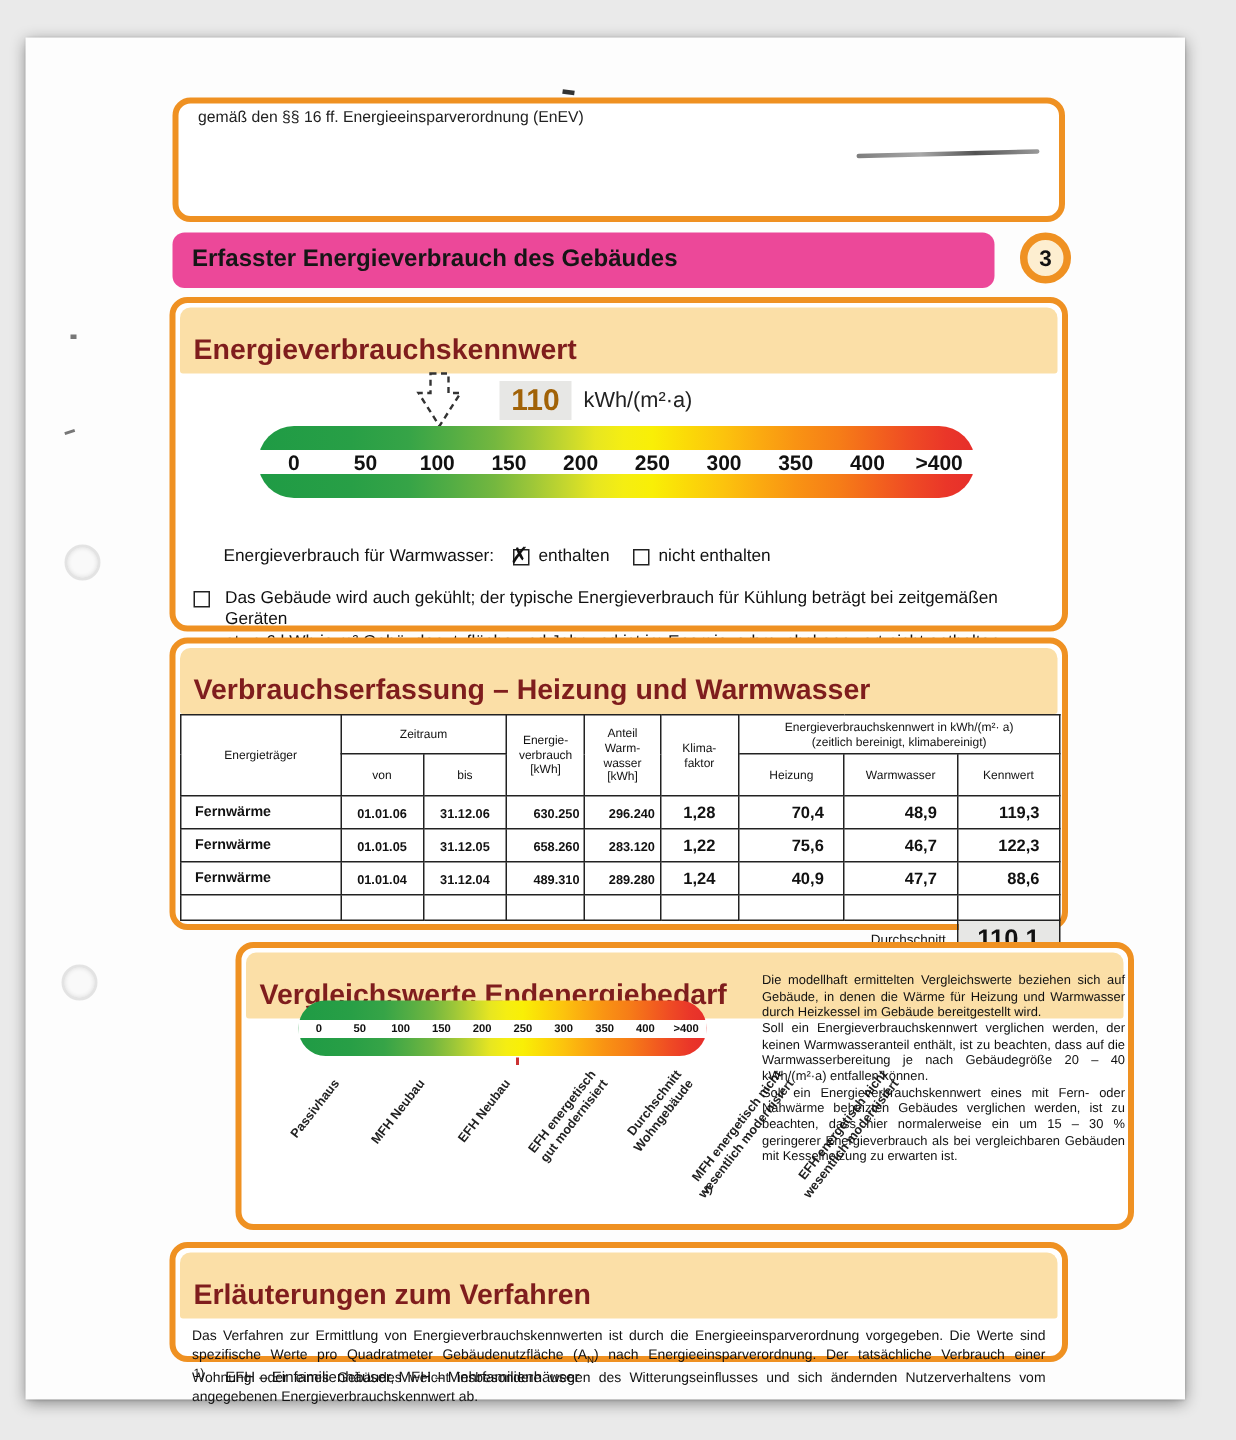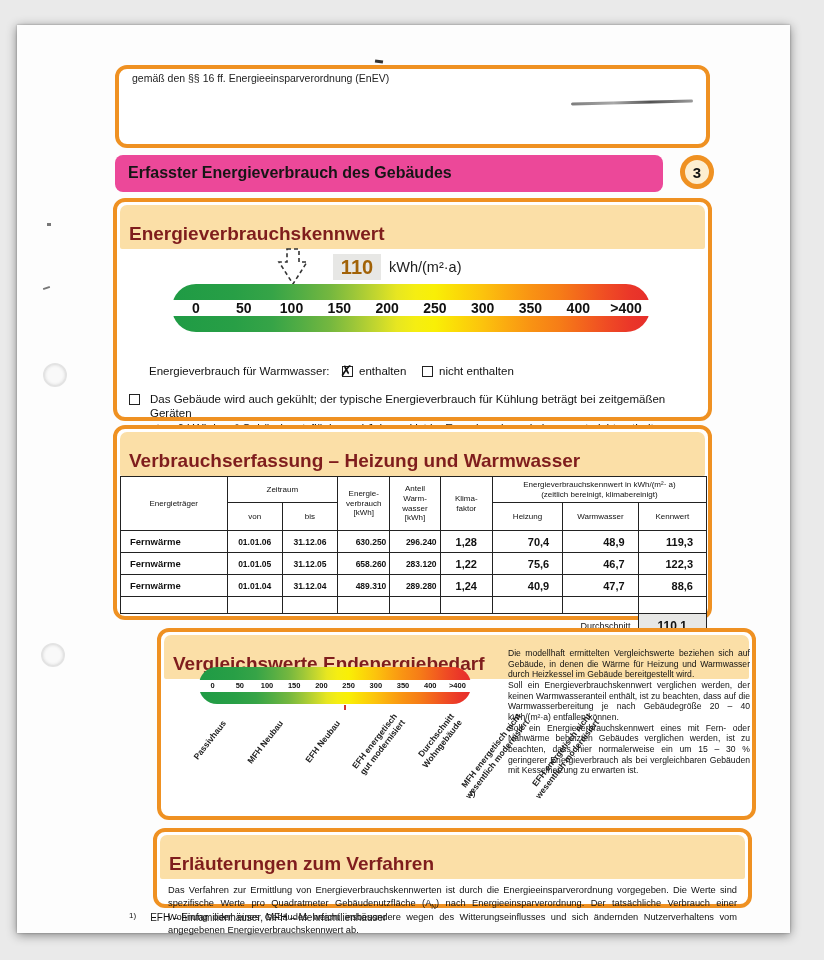--- a/index.html
+++ b/index.html
@@ -95,21 +95,21 @@
   .d-row{height:22px;}
   .e-row{height:17px;}
   .c-traeger{font-size:9.5px;font-weight:bold;text-align:left;padding-left:9px;}
   .c-date{font-size:8.5px;font-weight:bold;text-align:center;}
   .c-num{font-size:8.5px;font-weight:bold;text-align:right;padding-right:3px;}
   .c-klima{font-size:11px;font-weight:bold;text-align:center;}
   .c-kw{font-size:11px;font-weight:bold;text-align:right;padding-right:13px;}
   tr.avg-row td{border:none;height:22px;}
   td.avg-label{font-size:9px;text-align:right;padding-right:7px;}
   td.avg-value{border:1px solid #222 !important;background:#e7e7e5;
-    font-size:12px;font-weight:bold;text-align:center;}
+    font-size:17px;font-weight:bold;text-align:center;}
   
   .tick-250{position:absolute;left:183px;top:73px;width:2px;height:5px;background:#c33;}
   .rcat{position:absolute;top:80px;}
   .rcat span{
     display:inline-block;white-space:pre-line;text-align:right;
     font-size:8.5px;font-weight:bold;color:#222;line-height:1.15;
     transform-origin:0 0;transform:rotate(-52deg) translateX(-100%);
   }
   .fn-marker{position:absolute;left:308px;top:158px;font-size:9px;font-weight:bold;color:#222;}
   .fn-marker .sup{font-size:7px;vertical-align:4px;}
@@ -318,21 +318,21 @@
       <span>EFH energetisch nicht
 wesentlich modernisiert</span></div>
 
     <div class="fn-marker"><span class="sup">1)</span></div>
 
     <div class="cmp-text">Die modellhaft ermittelten Vergleichswerte beziehen sich auf Gebäude, in denen die Wärme für Heizung und Warmwasser durch Heizkessel im Gebäude bereitgestellt wird.
 Soll ein Energieverbrauchskennwert verglichen werden, der keinen Warmwasseranteil enthält, ist zu beachten, dass auf die Warmwasserbereitung je nach Gebäudegröße 20 – 40 kWh/(m²·a) entfallen können.
 Soll ein Energieverbrauchskennwert eines mit Fern- oder Nahwärme beheizten Gebäudes verglichen werden, ist zu beachten, dass hier normalerweise ein um 15 – 30 % geringerer Energieverbrauch als bei vergleichbaren Gebäuden mit Kesselheizung zu erwarten ist.</div>
   </div>
 
-  <div class="sec" style="top:803px;height:80px;margin-left:40px;">
+  <div class="sec" style="top:803px;height:80px;">
     <div class="sec-head">Erläuterungen zum Verfahren</div>
     <div class="erl-text"><span>Das Verfahren zur Ermittlung von Energieverbrauchskennwerten ist durch die Energieeinsparverordnung vorgegeben. Die Werte sind spezifische Werte pro Quadratmeter Gebäudenutzfläche (A</span><sub>N</sub><span>) nach Energieeinsparverordnung. Der tatsächliche Verbrauch einer Wohnung oder eines Gebäudes weicht insbesondere wegen des Witterungseinflusses und sich ändernden Nutzerverhaltens vom angegebenen Energieverbrauchskennwert ab.</span></div>
   </div>
 
   <div class="footnote">
     <span class="sup">1)</span><span class="fn-text">EFH – Einfamilienhäuser, MFH – Mehrfamilienhäuser</span>
   </div>
 
 </div>
 

